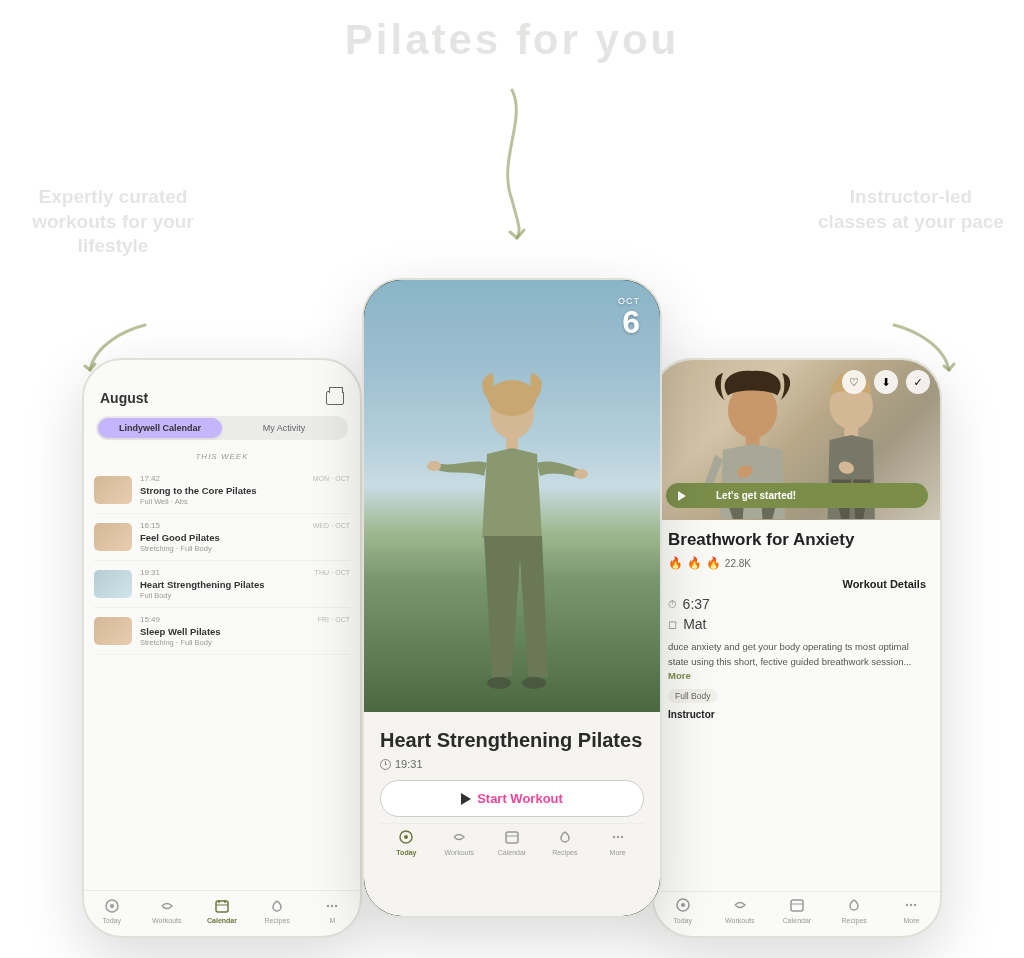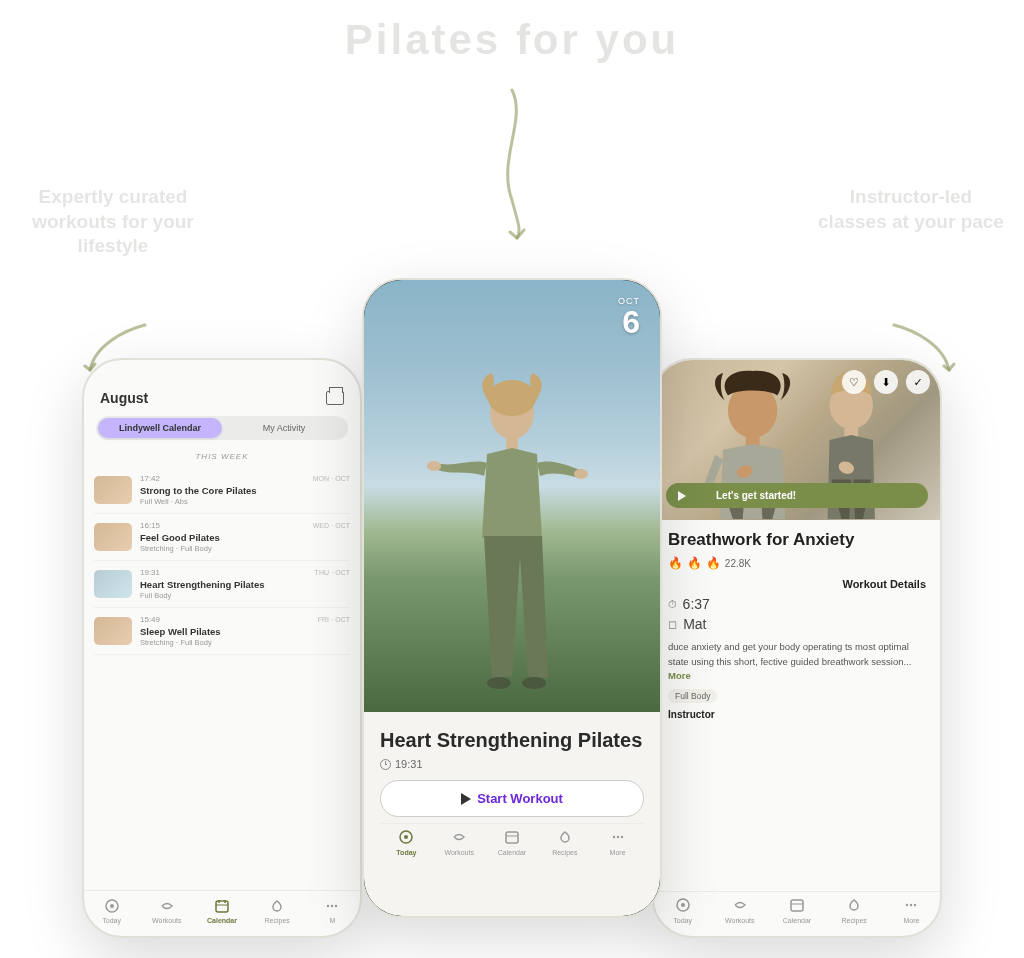--- a/index.html
+++ b/index.html
@@ -352,21 +352,21 @@
     .start-btn-play {
       width: 0;
       height: 0;
       border-top: 6px solid transparent;
       border-bottom: 6px solid transparent;
       border-left: 10px solid #333;
     }
     .start-btn-label {
       font-size: 13px;
       font-weight: 600;
-      color: #6d28d9;
+      color: #ec4899;
     }
 
     .center-bottom-nav {
       display: flex;
       border-top: 1px solid #ebebea;
       padding: 6px 0 10px;
       background: #f5f4f0;
     }
     .center-nav-item {
       flex: 1;

